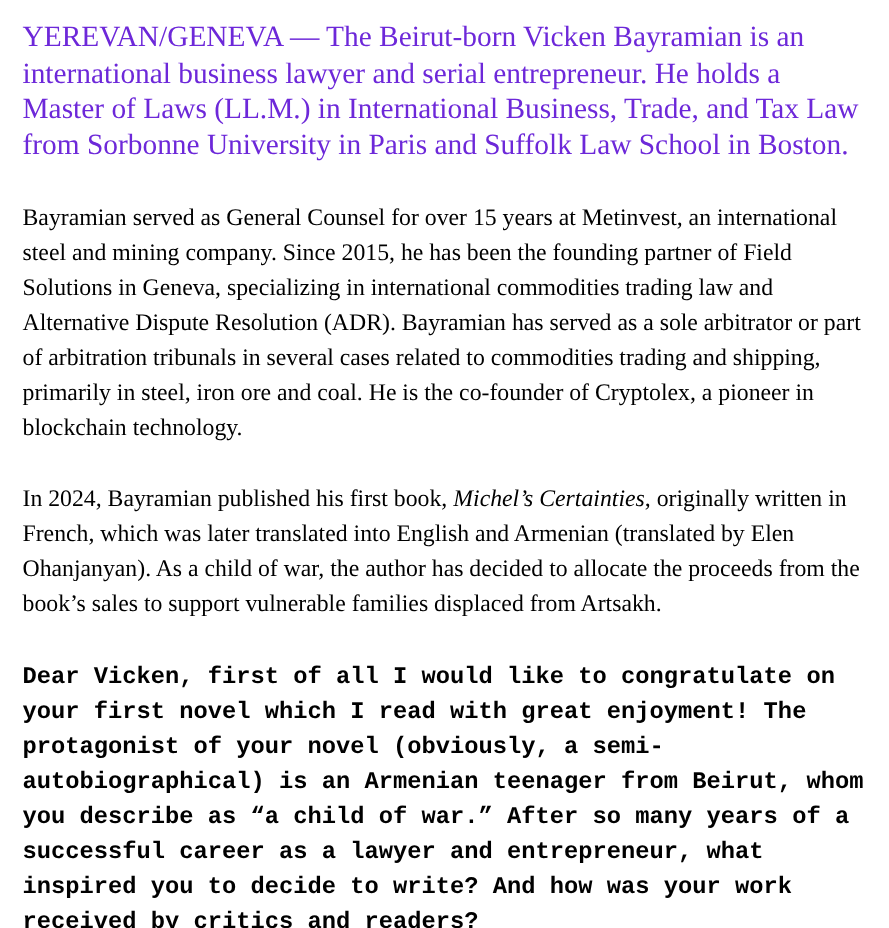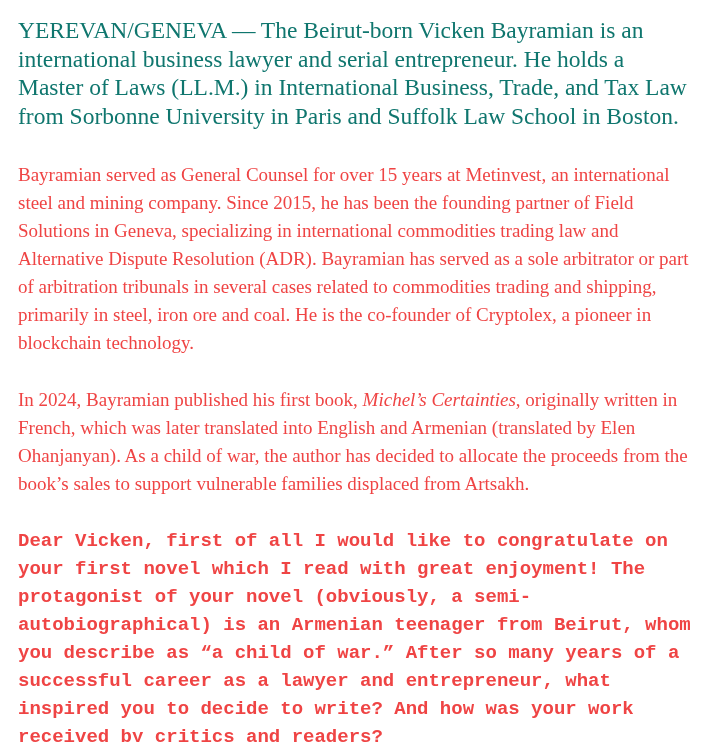--- a/index.html
+++ b/index.html
@@ -19,28 +19,28 @@
     box-sizing: border-box;
     width: 711px;
     padding: 16px 18px 10px 18px;
   }
   .lede {
     margin: 0 0 31px 0;
     font-size: 23.5px;
     line-height: 28.5px;
     font-weight: 400;
     letter-spacing: 0;
-    color: #0f766e;
+    color: #6d28d9;
   }
   .body-para {
     margin: 0 0 29px 0;
     font-size: 19px;
     line-height: 28px;
     font-weight: 400;
-    color: #ef4444;
+    color: #000000;
   }
   .body-para:last-child {
     margin-bottom: 0;
     font-family: Liberation Mono, monospace;
   }
   .book-title {
     font-style: italic;
   }
   .question {
     font-weight: 700;

